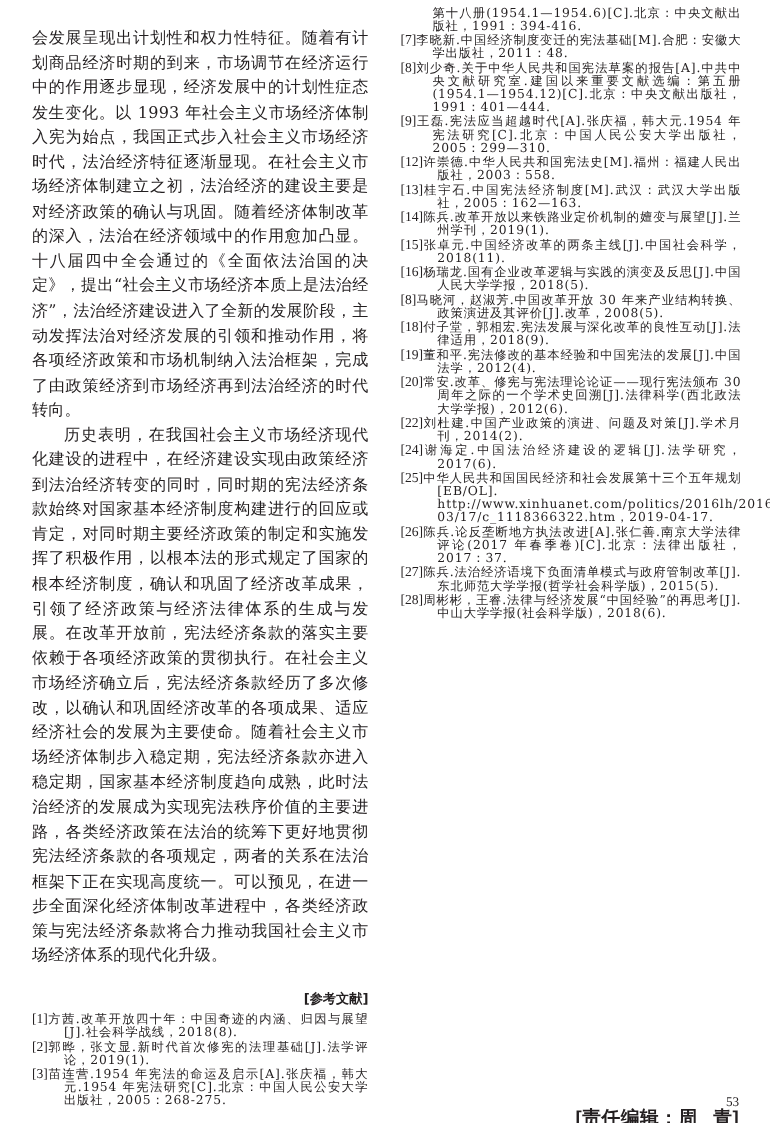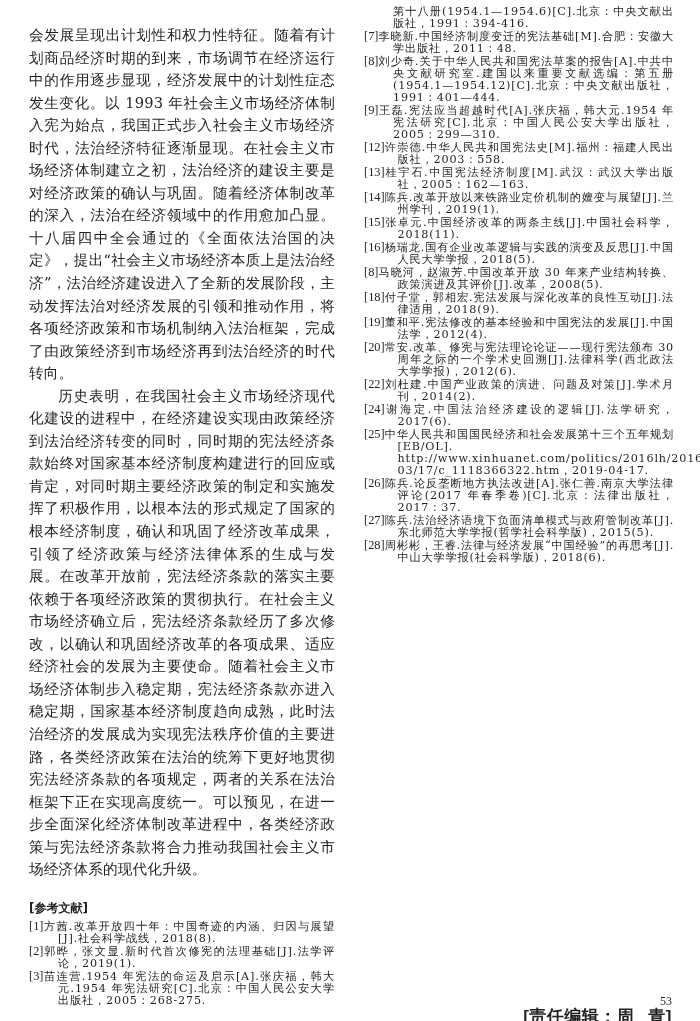--- a/index.html
+++ b/index.html
@@ -12,21 +12,21 @@
   .col-left { left: 29px; width: 306px; }
   .col-right { left: 364px; width: 310px; top: 6px; }
 
   .para {
     font-size: 14.6px; line-height: 22.55px; margin: 0;
     text-align: justify; text-justify: inter-character; letter-spacing: 0.2px;
   }
   .para.indent { text-indent: 2em; }
 
   .refs-title {
-    text-align: left; font-family: "DejaVu Sans", "Liberation Sans", sans-serif;
+    text-align: right; font-family: "DejaVu Sans", "Liberation Sans", sans-serif;
     font-size: 12px; font-weight: bold; margin: 17px 0 2px 0; line-height: 20px;
   }
   .ref {
     font-size: 11.2px; line-height: 12px; margin: 0;
     padding-left: 2.6em; text-indent: -2.6em;
     text-align: justify; letter-spacing: 0.8px;
   }
   .ref.wide { padding-left: 3.0em; text-indent: -3.0em; }
   .ref.cont { padding-left: 2.6em; text-indent: 0; }
   .ref .num { letter-spacing: 0; font-family: "Liberation Serif", serif; font-size: 12.4px; }

